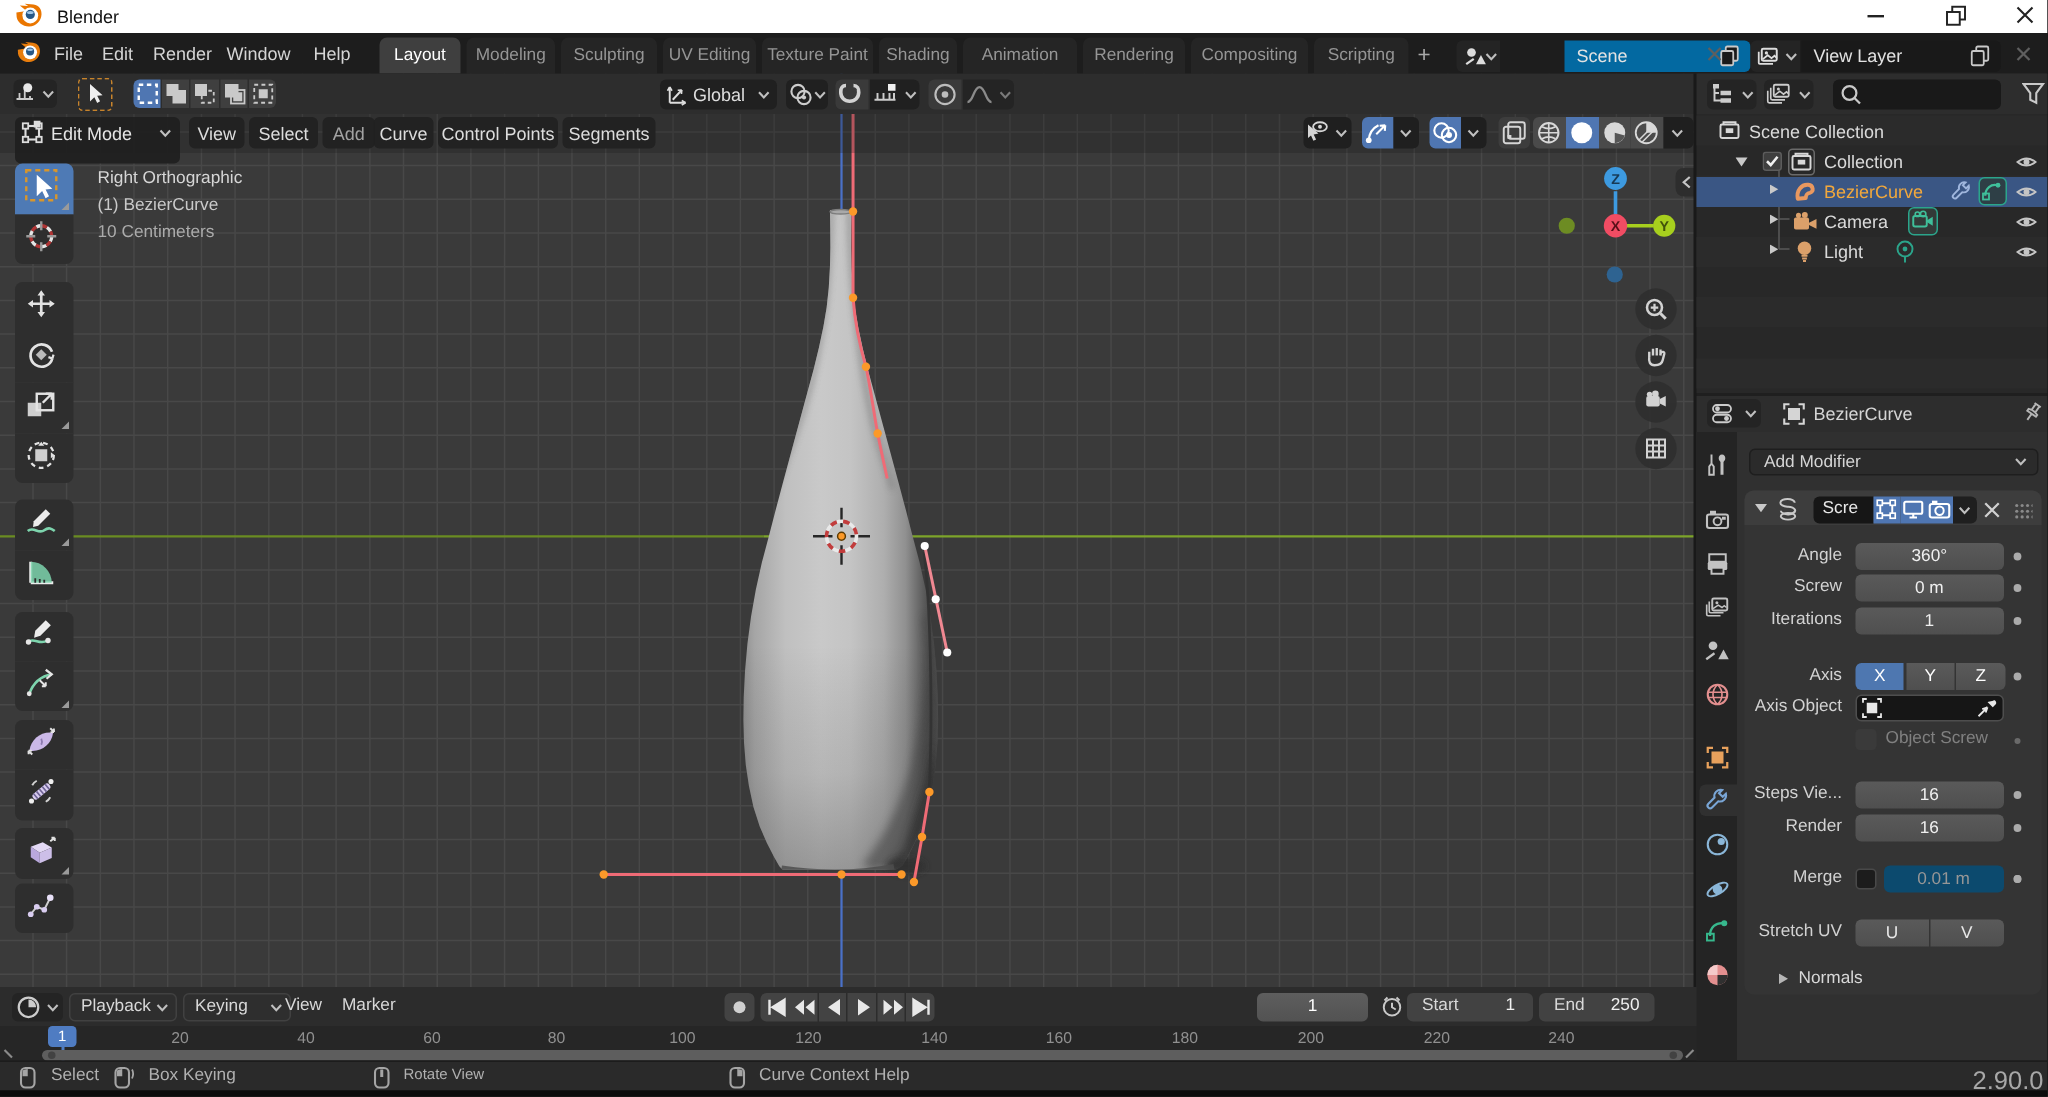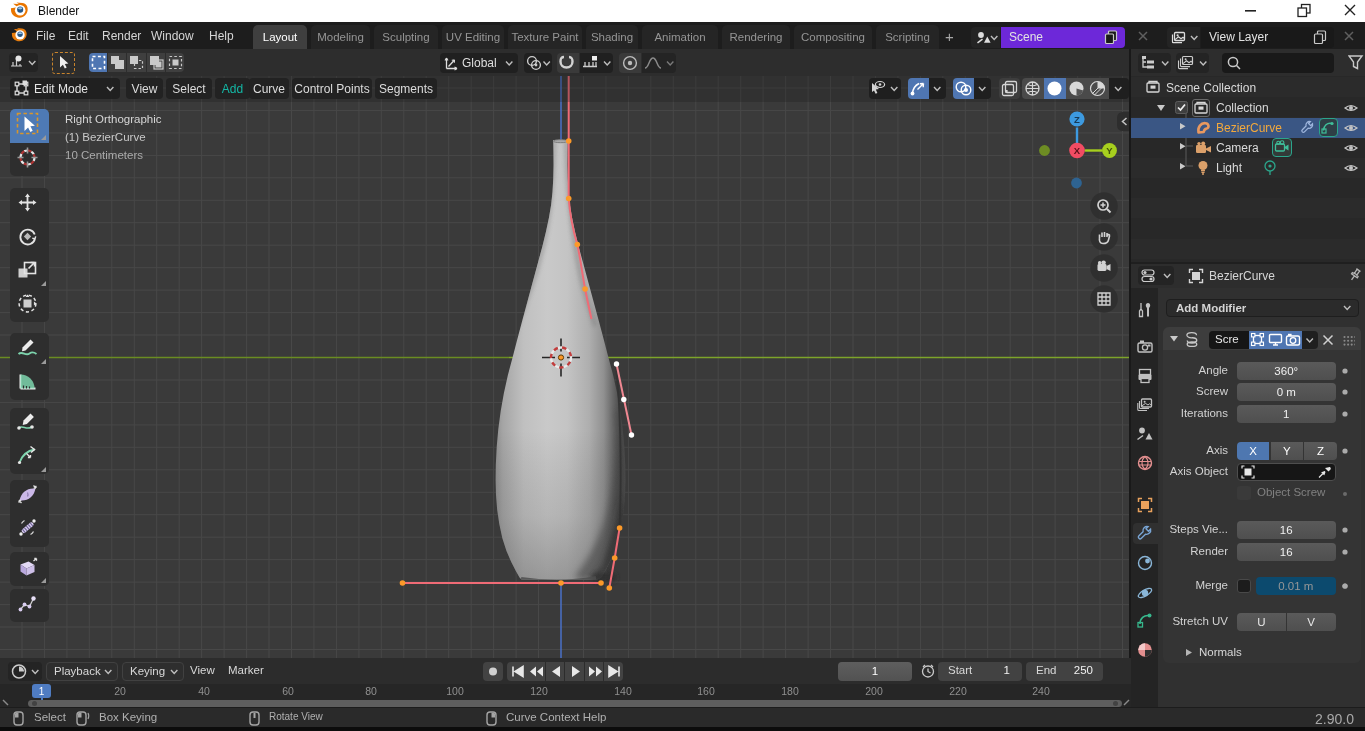--- a/index.html
+++ b/index.html
@@ -30,21 +30,21 @@
       </g>
     </svg><div style="position:absolute;left:36px;top:7px;font-size:12px;color:#d5d5d5;">File</div><div style="position:absolute;left:68px;top:7px;font-size:12px;color:#d5d5d5;">Edit</div><div style="position:absolute;left:102px;top:7px;font-size:12px;color:#d5d5d5;">Render</div><div style="position:absolute;left:151px;top:7px;font-size:12px;color:#d5d5d5;">Window</div><div style="position:absolute;left:209px;top:7px;font-size:12px;color:#d5d5d5;">Help</div><div style="position:absolute;left:253px;top:3px;width:54px;height:24px;background:#3f3f3f;border-radius:5px 5px 0 0;color:#ffffff;font-size:11.5px;display:flex;align-items:center;justify-content:center;">Layout</div><div style="position:absolute;left:311px;top:3px;width:59px;height:24px;background:#252525;border-radius:5px 5px 0 0;color:#959595;font-size:11.5px;display:flex;align-items:center;justify-content:center;">Modeling</div><div style="position:absolute;left:374px;top:3px;width:64px;height:24px;background:#252525;border-radius:5px 5px 0 0;color:#959595;font-size:11.5px;display:flex;align-items:center;justify-content:center;">Sculpting</div><div style="position:absolute;left:442px;top:3px;width:62px;height:24px;background:#252525;border-radius:5px 5px 0 0;color:#959595;font-size:11.5px;display:flex;align-items:center;justify-content:center;">UV Editing</div><div style="position:absolute;left:508px;top:3px;width:74px;height:24px;background:#252525;border-radius:5px 5px 0 0;color:#959595;font-size:11.5px;display:flex;align-items:center;justify-content:center;">Texture Paint</div><div style="position:absolute;left:586px;top:3px;width:52px;height:24px;background:#252525;border-radius:5px 5px 0 0;color:#959595;font-size:11.5px;display:flex;align-items:center;justify-content:center;">Shading</div><div style="position:absolute;left:642px;top:3px;width:76px;height:24px;background:#252525;border-radius:5px 5px 0 0;color:#959595;font-size:11.5px;display:flex;align-items:center;justify-content:center;">Animation</div><div style="position:absolute;left:722px;top:3px;width:68px;height:24px;background:#252525;border-radius:5px 5px 0 0;color:#959595;font-size:11.5px;display:flex;align-items:center;justify-content:center;">Rendering</div><div style="position:absolute;left:794px;top:3px;width:78px;height:24px;background:#252525;border-radius:5px 5px 0 0;color:#959595;font-size:11.5px;display:flex;align-items:center;justify-content:center;">Compositing</div><div style="position:absolute;left:876px;top:3px;width:63px;height:24px;background:#252525;border-radius:5px 5px 0 0;color:#959595;font-size:11.5px;display:flex;align-items:center;justify-content:center;">Scripting</div><div style="position:absolute;left:945px;top:6px;font-size:15px;color:#a8a8a8;">+</div><div style="position:absolute;left:971px;top:4.5px;width:29px;height:21px;background:#242424;border-radius:4px 0 0 4px;"><svg width="29" height="21" viewBox="0 0 29 21" style="">
         <g transform="translate(4,2)">
           <circle cx="6" cy="6" r="2.9" fill="#ddd"></circle>
           <path d="M9,13.8 L12.3,7.6 L15.6,13.8 Z" fill="#ddd"></path>
           <path d="M2.5,13.8 L7.5,10.2" stroke="#ddd" stroke-width="1.5"></path>
         </g>
         <g transform="translate(20,9)">
           <path d="M0,0 L3.2,3.4 L6.4,0" stroke="#bfbfbf" stroke-width="1.4" fill="none"></path>
         </g>
-      </svg></div><div style="position:absolute;left:1001px;top:4.5px;width:124px;height:21px;background:#6d28d9;border-radius:0 4px 4px 0;">
+      </svg></div><div style="position:absolute;left:1043px;top:4.5px;width:124px;height:21px;background:#0369a1;border-radius:0 4px 4px 0;">
       <div style="position:absolute;left:8px;top:3.5px;font-size:12px;color:#e2e2e2;">Scene</div>
       <svg width="20" height="21" viewBox="0 0 20 21" style="position:absolute;right:2px;top:0">
         <g transform="translate(2,3.5)">
           <rect x="3.5" y="0.5" width="8" height="9.5" rx="1" fill="#1a1a1a" stroke="#c9c9c9" stroke-width="1.2"></rect>
           <rect x="0.5" y="3.5" width="8" height="9.5" rx="1" fill="#1a1a1a" stroke="#c9c9c9" stroke-width="1.2"></rect>
         </g>
       </svg>
     </div><svg width="20" height="21" viewBox="0 0 20 21" style="position:absolute;left:1134px;top:4.5px">
       <path d="M5,5 L13,13 M13,5 L5,13" stroke="#5f5f5f" stroke-width="1.5"></path>
     </svg><div style="position:absolute;left:1167px;top:4.5px;width:33px;height:21px;background:#242424;border-radius:4px 0 0 4px;"><svg width="33" height="21" viewBox="0 0 33 21" style="">
@@ -243,37 +243,37 @@
       </svg></div>
     <div style="position:absolute;left:641.5px;top:3.5px;width:34px;height:20px;background:#242424;border-radius:0 4px 4px 0;"><svg width="34" height="20" viewBox="0 0 34 20" style="">
         <path d="M3,15 C7,15 7,5 11,5 C15,5 15,15 19,15" fill="none" stroke="#8a8a8a" stroke-width="1.5"></path>
         <g transform="translate(25,8.5)">
           <path d="M0,0 L3.2,3.4 L6.4,0" stroke="#7a7a7a" stroke-width="1.4" fill="none"></path>
         </g>
       </svg></div>
   </div>
 <div style="position:absolute;left:0;top:75.5px;width:1131px;height:26px;">
     <div style="position:absolute;left:0;top:0;width:1131px;height:26px;background:rgba(30,30,30,0.28);"></div>
-    <div style="position:absolute;left:10px;top:2.5px;width:110px;height:21px;background:rgba(32,32,32,0.95);border-radius:4px;"><svg width="110" height="21" viewBox="0 0 110 21" style="">
+    <div style="position:absolute;left:10px;top:2.5px;width:110px;height:31px;background:rgba(32,32,32,0.95);border-radius:4px;"><svg width="110" height="21" viewBox="0 0 110 21" style="">
         <g transform="translate(3,0)">
           <rect x="4" y="6" width="9" height="9" fill="none" stroke="#ddd" stroke-width="1.4"></rect>
           <rect x="2.2" y="4.2" width="3.6" height="3.6" fill="#2a2a2a" stroke="#ddd" stroke-width="1.2"></rect>
           <rect x="11.2" y="4.2" width="3.6" height="3.6" fill="#2a2a2a" stroke="#ddd" stroke-width="1.2"></rect>
           <rect x="11.2" y="13.2" width="3.6" height="3.6" fill="#2a2a2a" stroke="#ddd" stroke-width="1.2"></rect>
           <rect x="2.2" y="13.2" width="3.6" height="3.6" fill="#2a2a2a" stroke="#ddd" stroke-width="1.2"></rect>
           <rect x="9.5" y="2.5" width="4.5" height="4.5" fill="#ddd"></rect>
         </g>
         <text x="24" y="15" font-size="12" fill="#e5e5e5" font-family="Liberation Sans">Edit Mode</text>
         <g transform="translate(97,9)">
           <path d="M0,0 L3.2,3.4 L6.4,0" stroke="#bfbfbf" stroke-width="1.4" fill="none"></path>
         </g>
       </svg></div>
     <div style="position:absolute;left:126px;top:2.5px;width:37px;height:21px;background:rgba(33,33,33,0.92);border-radius:4px;color:#dcdcdc;font-size:12px;display:flex;align-items:center;justify-content:center;">View</div>
     <div style="position:absolute;left:166px;top:2.5px;width:46px;height:21px;background:rgba(33,33,33,0.92);border-radius:4px;color:#dcdcdc;font-size:12px;display:flex;align-items:center;justify-content:center;">Select</div>
-    <div style="position:absolute;left:215px;top:2.5px;width:35px;height:21px;background:rgba(33,33,33,0.92);border-radius:4px;color:#14b8a6;font-size:12px;display:flex;align-items:center;justify-content:center;">Add</div>
+    <div style="position:absolute;left:215px;top:2.5px;width:35px;height:21px;background:rgba(33,33,33,0.92);border-radius:4px;color:#a3a3a3;font-size:12px;display:flex;align-items:center;justify-content:center;">Add</div>
     <div style="position:absolute;left:249px;top:2.5px;width:40px;height:21px;background:rgba(33,33,33,0.92);border-radius:4px;color:#dcdcdc;font-size:12px;display:flex;align-items:center;justify-content:center;">Curve</div>
     <div style="position:absolute;left:292px;top:2.5px;width:80px;height:21px;background:rgba(33,33,33,0.92);border-radius:4px;color:#dcdcdc;font-size:12px;display:flex;align-items:center;justify-content:center;">Control Points</div>
     <div style="position:absolute;left:375px;top:2.5px;width:62px;height:21px;background:rgba(33,33,33,0.92);border-radius:4px;color:#dcdcdc;font-size:12px;display:flex;align-items:center;justify-content:center;">Segments</div>
     <div style="position:absolute;left:869px;top:2.5px;width:32px;height:21px;background:#1f1f1f;border-radius:4px;"><svg width="32" height="21" viewBox="0 0 32 21" style="">
         <path d="M3,14 L3,5 L10,11 L6.8,11.6 L8.4,15 L6.6,15.8 L5,12.4 Z" fill="#d5d5d5"></path>
         <ellipse cx="11" cy="6.5" rx="4.6" ry="3" fill="none" stroke="#d5d5d5" stroke-width="1.2"></ellipse>
         <circle cx="11" cy="6.5" r="1.3" fill="#d5d5d5"></circle>
         <g transform="translate(22,9)">
           <path d="M0,0 L3.2,3.4 L6.4,0" stroke="#bfbfbf" stroke-width="1.4" fill="none"></path>
         </g>
@@ -646,21 +646,21 @@
 <svg width="18" height="18" viewBox="0 0 18 18" style="position:absolute;left:1136px;top:610.5px;">
     <path d="M4,13 C4,7 8,4 13,4.5" fill="none" stroke="#37b88d" stroke-width="1.6"></path>
     <rect x="2" y="11.5" width="4.5" height="4.5" fill="none" stroke="#37b88d" stroke-width="1.3"></rect>
     <circle cx="13.5" cy="4.5" r="2" fill="#37b88d"></circle>
   </svg>
 <svg width="18" height="18" viewBox="0 0 18 18" style="position:absolute;left:1136px;top:640.5px;">
     <circle cx="9" cy="9" r="6.8" fill="#e38f8f"></circle>
     <path d="M9,9 L9,2.2 A6.8,6.8 0 0,0 2.2,9 Z" fill="#f4c9c9"></path>
     <path d="M9,9 L9,15.8 A6.8,6.8 0 0,0 15.8,9 Z" fill="#303030"></path>
   </svg>
-<div style="position:absolute;left:1166px;top:299px;width:193px;height:17.5px;background:#2b2b2b;border:1px solid #1e1e1e;border-radius:4px;font-weight:bold;">
+<div style="position:absolute;left:1166px;top:299px;width:193px;height:17.5px;background:#2b2b2b;border:1px solid #1e1e1e;border-radius:4px;">
     <div style="position:absolute;left:9px;top:1.5px;font-size:11.5px;color:#d5d5d5;">Add Modifier</div>
     <svg width="12" height="16" viewBox="0 0 12 16" style="position:absolute;right:4px;top:0">
       <g transform="translate(2,6)">
         <path d="M0,0 L3.2,3.4 L6.4,0" stroke="#bfbfbf" stroke-width="1.4" fill="none"></path>
       </g>
     </svg>
   </div>
 <div style="position:absolute;left:1163px;top:327px;width:198px;height:336px;background:#343434;border-radius:6px;"></div>
 <div style="position:absolute;left:1163px;top:327px;width:198px;height:23px;background:#3d3d3d;border-radius:6px 6px 0 0;"></div>
 <svg width="10" height="8" viewBox="0 0 10 8" style="position:absolute;left:1170px;top:335px;">
@@ -784,21 +784,21 @@
       </g>
     </svg></div>
 <div style="position:absolute;left:46px;top:661.5px;width:72px;height:19px;background:#2e2e2e;border:1px solid #414141;border-radius:4px;text-align:right;">
     <div style="position:absolute;left:7px;top:2px;font-size:11.5px;color:#d8d8d8;">Playback</div>
     <svg width="10" height="17" viewBox="0 0 10 17" style="position:absolute;right:3px;top:0">
       <g transform="translate(1,7)">
         <path d="M0,0 L3.2,3.4 L6.4,0" stroke="#bfbfbf" stroke-width="1.4" fill="none"></path>
       </g>
     </svg>
   </div>
-<div style="position:absolute;left:122px;top:661.5px;width:62px;height:19px;background:#2e2e2e;border:1px solid #414141;border-radius:4px;padding-left:45px;">
+<div style="position:absolute;left:122px;top:661.5px;width:72px;height:19px;background:#2e2e2e;border:1px solid #414141;border-radius:4px;padding-left:45px;">
     <div style="position:absolute;left:7px;top:2px;font-size:11.5px;color:#d8d8d8;">Keying</div>
     <svg width="10" height="17" viewBox="0 0 10 17" style="position:absolute;right:3px;top:0">
       <g transform="translate(1,7)">
         <path d="M0,0 L3.2,3.4 L6.4,0" stroke="#bfbfbf" stroke-width="1.4" fill="none"></path>
       </g>
     </svg>
   </div>
 <div style="position:absolute;left:190px;top:664px;font-size:11.5px;color:#d8d8d8;">View</div>
 <div style="position:absolute;left:228px;top:664px;font-size:11.5px;color:#d8d8d8;">Marker</div>
 <div style="position:absolute;left:483px;top:661.5px;width:20px;height:19px;background:#434343;border-radius:4px;"><svg width="20" height="19" viewBox="0 0 20 19" style="">
@@ -877,13 +877,13 @@
 <svg width="15" height="16" viewBox="0 0 15 16" style="position:absolute;left:249px;top:710.5px;">
     <rect x="1" y="1" width="9" height="13" rx="3" fill="none" stroke="#a5a5a5" stroke-width="1.4"></rect>
     <rect x="4.5" y="2" width="2" height="5" fill="#a5a5a5"></rect>
   </svg>
 <div style="position:absolute;left:269px;top:711px;font-size:10px;color:#b0b0b0;">Rotate View</div>
 <svg width="15" height="16" viewBox="0 0 15 16" style="position:absolute;left:486px;top:710.5px;">
     <rect x="1" y="1" width="9" height="13" rx="3" fill="none" stroke="#a5a5a5" stroke-width="1.4"></rect>
     <path d="M9,2.6 Q7.6,1.6 5.5,1.6 L5.5,6.5 L9,6.5 Z" fill="#a5a5a5"></path>
   </svg>
 <div style="position:absolute;left:506px;top:711px;font-size:11.5px;color:#b0b0b0;">Curve Context Help</div>
-<div style="position:absolute;left:1315px;top:711px;font-size:14px;color:#a8a8a8;">2.90.0</div>
+<div style="position:absolute;left:1315px;top:711px;font-size:17px;color:#a8a8a8;">2.90.0</div>
 <div style="position:absolute;left:0;top:727px;width:1365px;height:4px;background:#0c0c0c;"></div>
 </body></html>

